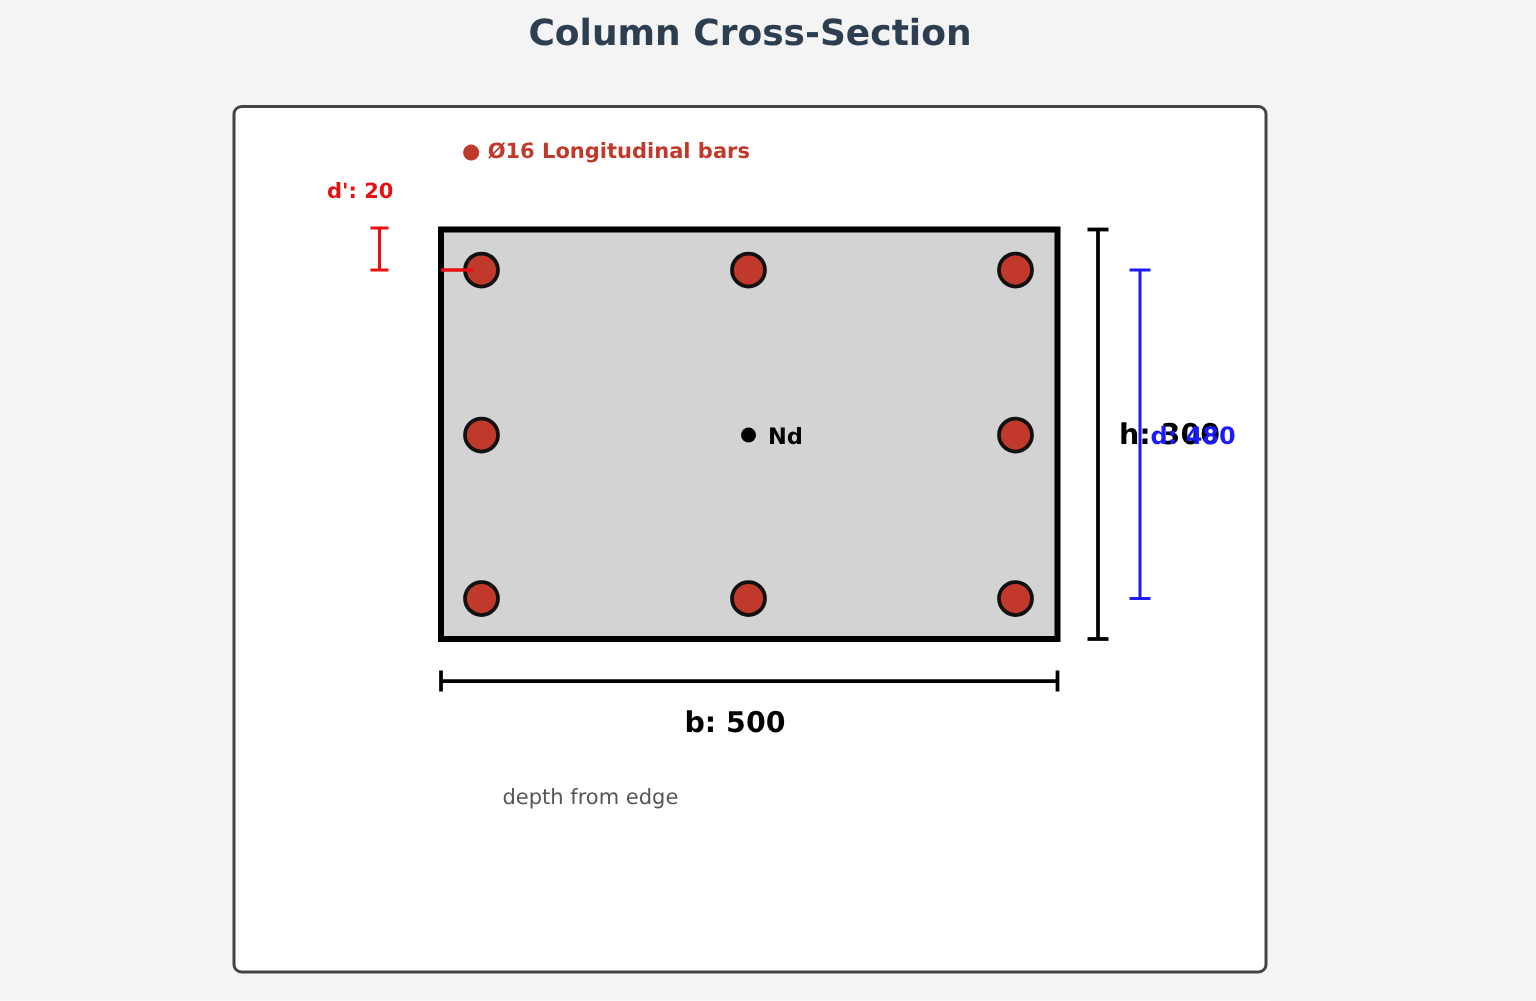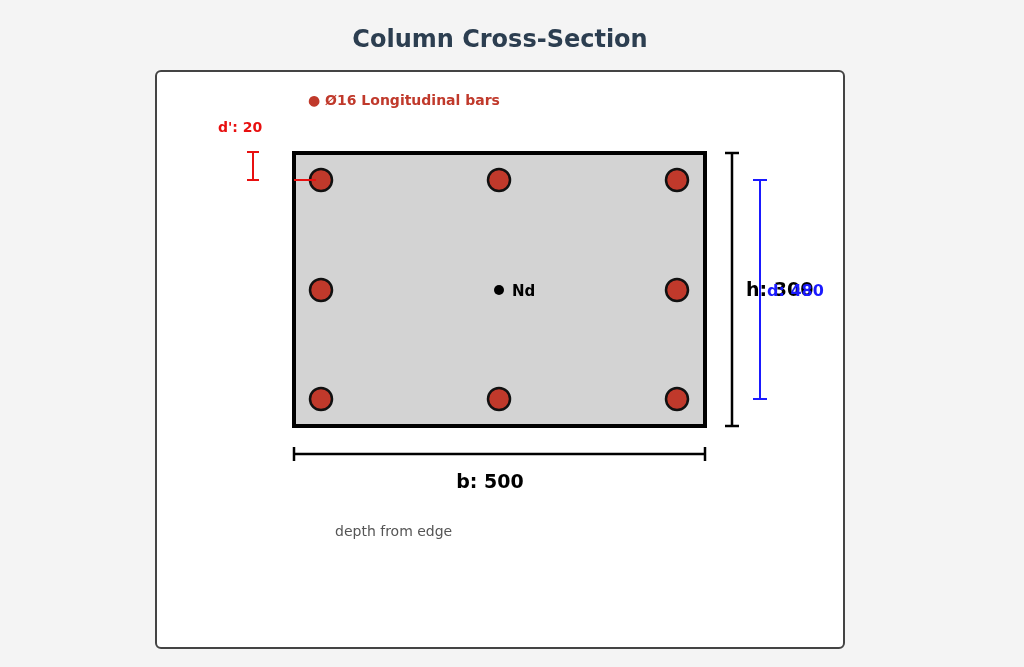--- a/index.html
+++ b/index.html
@@ -3,21 +3,21 @@
 <meta charset="utf-8">
 <style>
   html, body { margin: 0; padding: 0; }
   body {
     width: 1024px; height: 667px; background: #f4f4f4;
     font-family: "DejaVu Sans", "Liberation Sans", sans-serif;
     position: relative; overflow: hidden;
   }
   .title {
     position: absolute; left: 0; width: 1000px; top: 8px;
-    text-align: center; font-size: 24px; font-weight: bold; color: #2c3e50; margin-top: 17px;
+    text-align: center; font-size: 24px; font-weight: bold; color: #2c3e50;
   }
   .frame {
     position: absolute; left: 155px; top: 70px; width: 686px; height: 575px;
     background: #fff; border: 2px solid #444; border-radius: 6px;
   }
   svg { position: absolute; left: 0; top: 0; }
   .lbl-legend { font-size: 14px; font-weight: bold; fill: #c0392b; }
   .lbl-red { font-size: 14px; font-weight: bold; fill: #e81010; }
   .lbl-dim { font-size: 19px; font-weight: bold; fill: #000; }
   .lbl-blue { font-size: 16px; font-weight: bold; fill: #1a1aff; }

